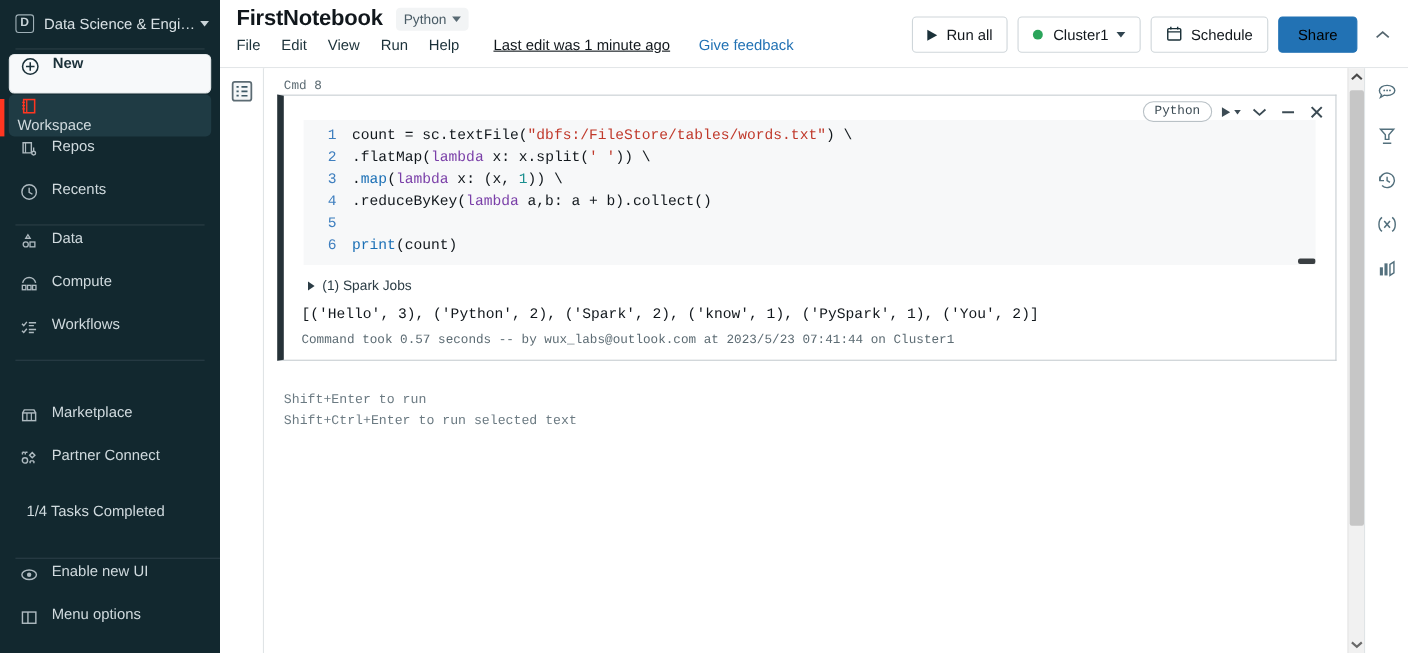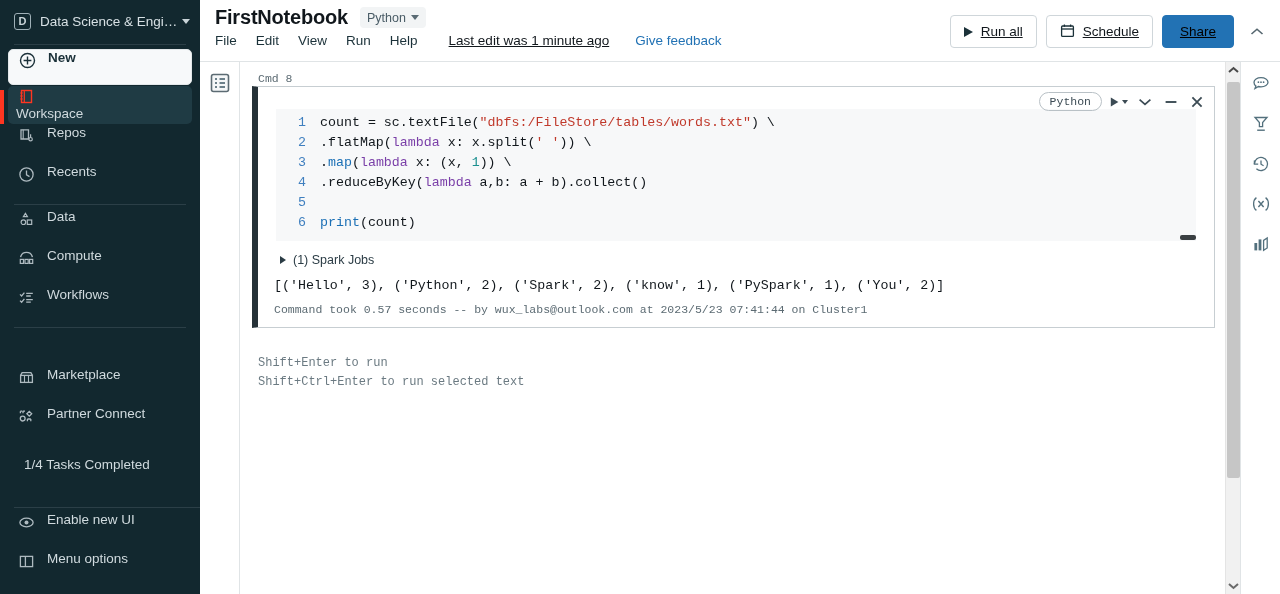--- a/index.html
+++ b/index.html
@@ -93,21 +93,21 @@
 
   .hdr-actions {
     position: absolute; right: 12px; top: 15px;
     display: flex; align-items: center;
   }
   .btn {
     display: flex; align-items: center; justify-content: center;
     height: 33px; padding: 0 13px; margin-left: 9px;
     border: 1px solid #cfd6da; border-radius: 4px;
     background: #fff; font-size: 13.5px; color: #11171c;
-    cursor: pointer; white-space: nowrap; text-decoration: underline;
+    cursor: pointer; white-space: nowrap;
   }
   .btn.primary { background: #2272b4; border-color: #2272b4; color: #000000; padding: 0 17px; }
   .tri-right {
     width: 0; height: 0; margin-right: 8px;
     border-top: 5.5px solid transparent; border-bottom: 5.5px solid transparent;
     border-left: 9px solid #1b3139;
   }
   .dot-green { width: 9px; height: 9px; border-radius: 50%; background: #2aa45a; margin-right: 9px; }
   .cal-ico { margin-right: 8px; }
   .chev-sm {
@@ -419,20 +419,25 @@
     <span class="lastedit">Last edit was 1 minute ago</span>
     <span class="feedback">Give feedback</span>
   </div>
 
   <div class="hdr-actions">
     <div class="btn">
       <span class="tri-right"></span>
       <span>Run all</span>
     </div>
 
+    <div class="btn">
+      <span class="dot-green"></span>
+      <span>Cluster1</span>
+      <span class="chev-sm"></span>
+    </div>
 
     <div class="btn">
       <span class="cal-ico">
         <svg width="15" height="15" viewBox="0 0 15 15">
             <rect x="1.6" y="3" width="11.8" height="10.4" rx="1" fill="none" stroke="#1b3139" stroke-width="1.3"></rect>
             <path d="M1.6 6h11.8" stroke="#1b3139" stroke-width="1.3"></path>
             <path d="M4.4 1.4v2.4M10.6 1.4v2.4" stroke="#1b3139" stroke-width="1.3"></path>
           </svg>
       </span>
       <span>Schedule</span>

